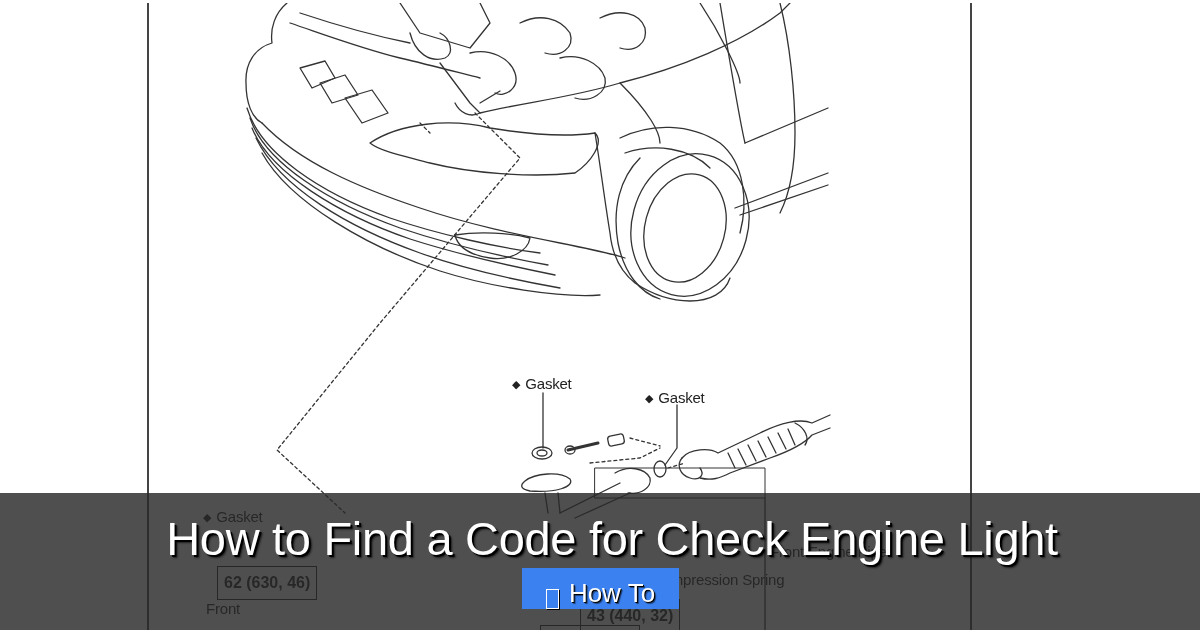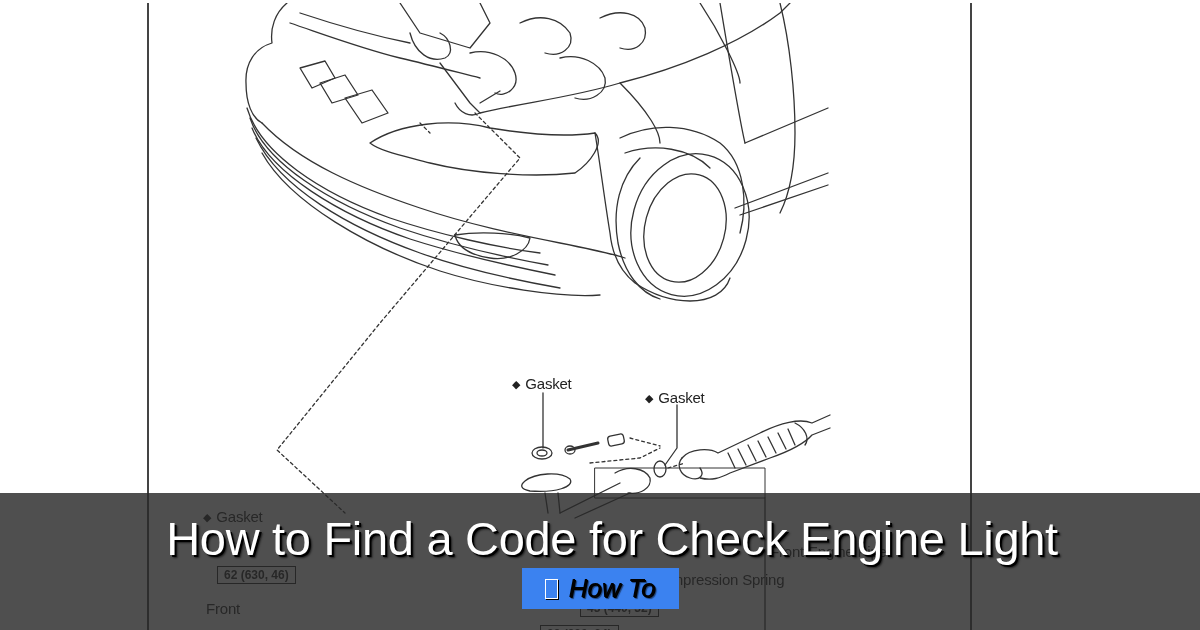--- a/index.html
+++ b/index.html
@@ -9,40 +9,39 @@
     font-family: "Liberation Sans", sans-serif;
   }
   .canvas { position: absolute; left: 0; top: 3px; width: 1052px; height: 630px; }
   .diagram-svg { position: absolute; left: 0; top: 0; width: 1200px; height: 630px; }
   .diagram-label {
     position: absolute; font-family: "Liberation Sans", sans-serif;
     font-size: 15px; color: #222; white-space: nowrap; letter-spacing: -0.2px;
   }
   .diagram-label .diamond { font-size: 11px; margin-right: 5px; position: relative; top: -1px; }
   .torque-box {
-    position: absolute; border: 1.5px solid #222; font-size: 12px; color: #222;
-    padding: 1px 6px; white-space: nowrap; font-weight: bold;
+    position: absolute; border: 1.5px solid #222; font-size: 16px; color: #222;
+    padding: 7px 6px; white-space: nowrap; font-weight: bold;
   }
   .overlay {
     position: absolute; left: 0; top: 490px; width: 1200px; height: 140px;
     background: rgba(40, 40, 40, 0.82);
   }
   .title {
     position: absolute; left: 0; top: 508px; width: 1200px; text-align: center;
     color: #ffffff; font-size: 47px; line-height: 56px; letter-spacing: -0.3px;
     text-shadow: 2px 2px 0 #000, 3px 3px 2px rgba(0,0,0,0.6);
     white-space: nowrap;
     margin-left: 12px;
   }
   .badge {
     position: absolute; left: 522px; top: 565px; width: 157px; height: 41px;
-    background: #3b82f0; color: #000000; display: flex; align-items: center;
+    background: #3b82f0; color: #ffffff; display: flex; align-items: flex-end;
     justify-content: center; font-size: 26px; gap: 10px;
     text-shadow: 1px 1px 0 #000, 2px 2px 1px rgba(0,0,0,0.5);
-    font-style: italic;
   }
   .badge-icon {
     display: inline-block; width: 13px; height: 20px; border: 1.5px solid #fff;
     box-shadow: 1px 1px 0 #000; box-sizing: border-box;
   }
 </style>
 </head>
 <body>
 
 <div class="canvas">

